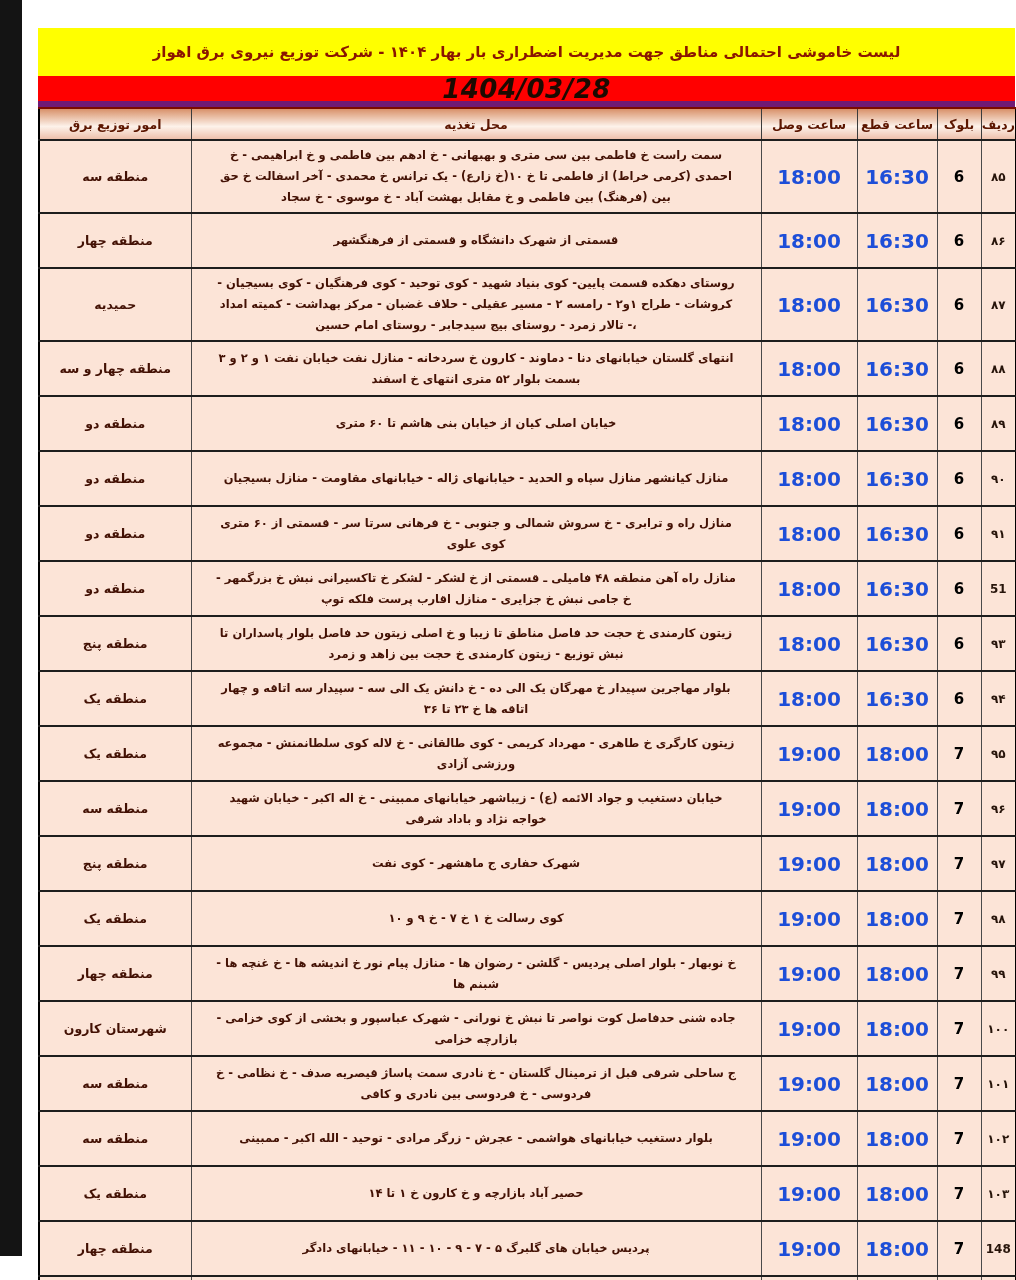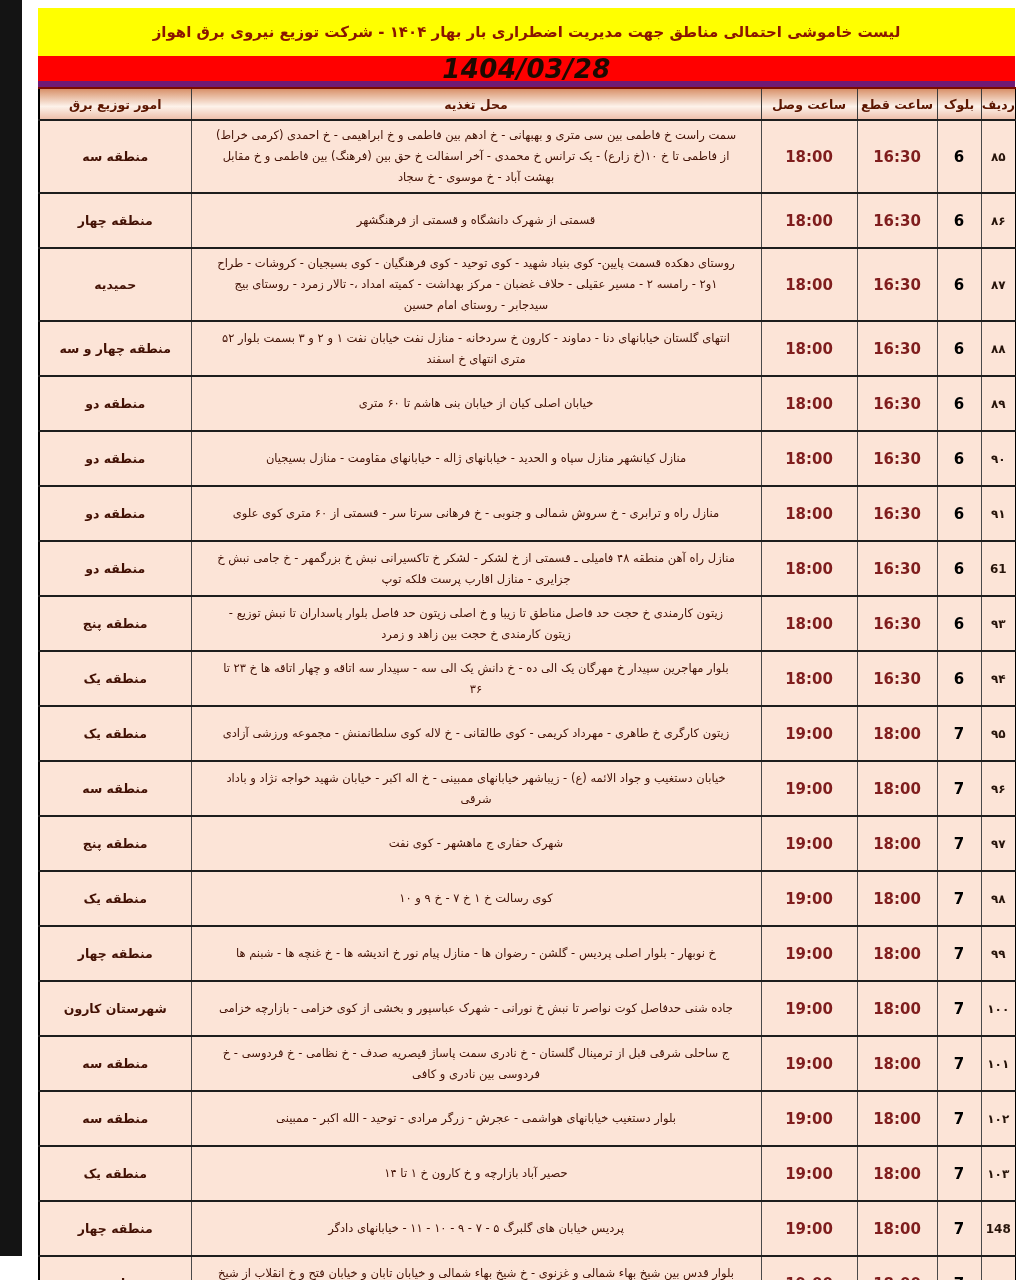--- a/index.html
+++ b/index.html
@@ -4,21 +4,21 @@
 <style>
   * { margin:0; padding:0; box-sizing:border-box; }
   html,body { width:1016px; height:1280px; background:#ffffff; font-family:"DejaVu Sans", sans-serif; }
   .left-bar { position:absolute; left:0; top:0; width:22px; height:1256px; background:#141414; }
   .content { position:absolute; left:38px; top:8px; width:977px; }
 
   .banner-title {
     height:48px; background:#ffff00;
     display:flex; align-items:center; justify-content:center;
     color:#8a1500; font-size:15px; font-weight:bold;
-    direction:rtl; text-align:center;
+    direction:rtl; text-align:center;margin-top:20px;
   }
   .banner-date {
     height:31px; background:#ff0000; border-bottom:6px solid #701a75;
     display:flex; align-items:center; justify-content:center;
     color:#1c0a00; font-size:26px; font-weight:bold; font-style:italic;
     letter-spacing:0.5px;
   }
 
   table.schedule {
     width:100%; border-collapse:collapse; direction:rtl;
@@ -39,22 +39,22 @@
     text-align:center; vertical-align:middle;
   }
   td {
     border-left:1px solid #4a4a4a; border-right:1px solid #4a4a4a;
     border-top:2px solid #1d1d1d; border-bottom:2px solid #1d1d1d;
     text-align:center; vertical-align:middle;
   }
   tr.data-row { height:55px; }
   td.row-num  { font-size:12px; font-weight:bold; color:#27140a; }
   td.block    { font-size:15px; font-weight:bold; color:#000; }
-  td.time     { font-size:15px; font-weight:bold; color:#7f1d1d; font-style:normal; }
-  td.location { font-size:11.5px; font-weight:normal; color:#431104; padding:4px 24px; line-height:21px; }
+  td.time     { font-size:20px; font-weight:bold; color:#1d4ed8; font-style:normal; }
+  td.location { font-size:11.5px; font-weight:bold; color:#431104; padding:4px 24px; line-height:21px; }
   td.region   { font-size:12.5px; font-weight:bold; color:#431104; padding:2px 18px; }
 </style>
 </head>
 <body>
 
 <div class="left-bar"></div>
 
 <div class="content">
 
   <div class="banner-title">
@@ -135,21 +135,21 @@
   </tr>
         <tr class="data-row">
     <td class="row-num">۹۱</td>
     <td class="block">6</td>
     <td class="time">16:30</td>
     <td class="time">18:00</td>
     <td class="location">منازل راه و ترابری - خ سروش شمالی و جنوبی - خ فرهانی سرتا سر - قسمتی از ۶۰ متری کوی علوی</td>
     <td class="region">منطقه دو</td>
   </tr>
         <tr class="data-row">
-    <td class="row-num">61</td>
+    <td class="row-num">51</td>
     <td class="block">6</td>
     <td class="time">16:30</td>
     <td class="time">18:00</td>
     <td class="location">منازل راه آهن منطقه ۴۸ فامیلی ـ قسمتی از خ لشکر - لشکر خ تاکسیرانی نبش خ بزرگمهر - خ جامی نبش خ جزایری - منازل اقارب پرست فلکه توپ</td>
     <td class="region">منطقه دو</td>
   </tr>
         <tr class="data-row">
     <td class="row-num">۹۳</td>
     <td class="block">6</td>
     <td class="time">16:30</td>

